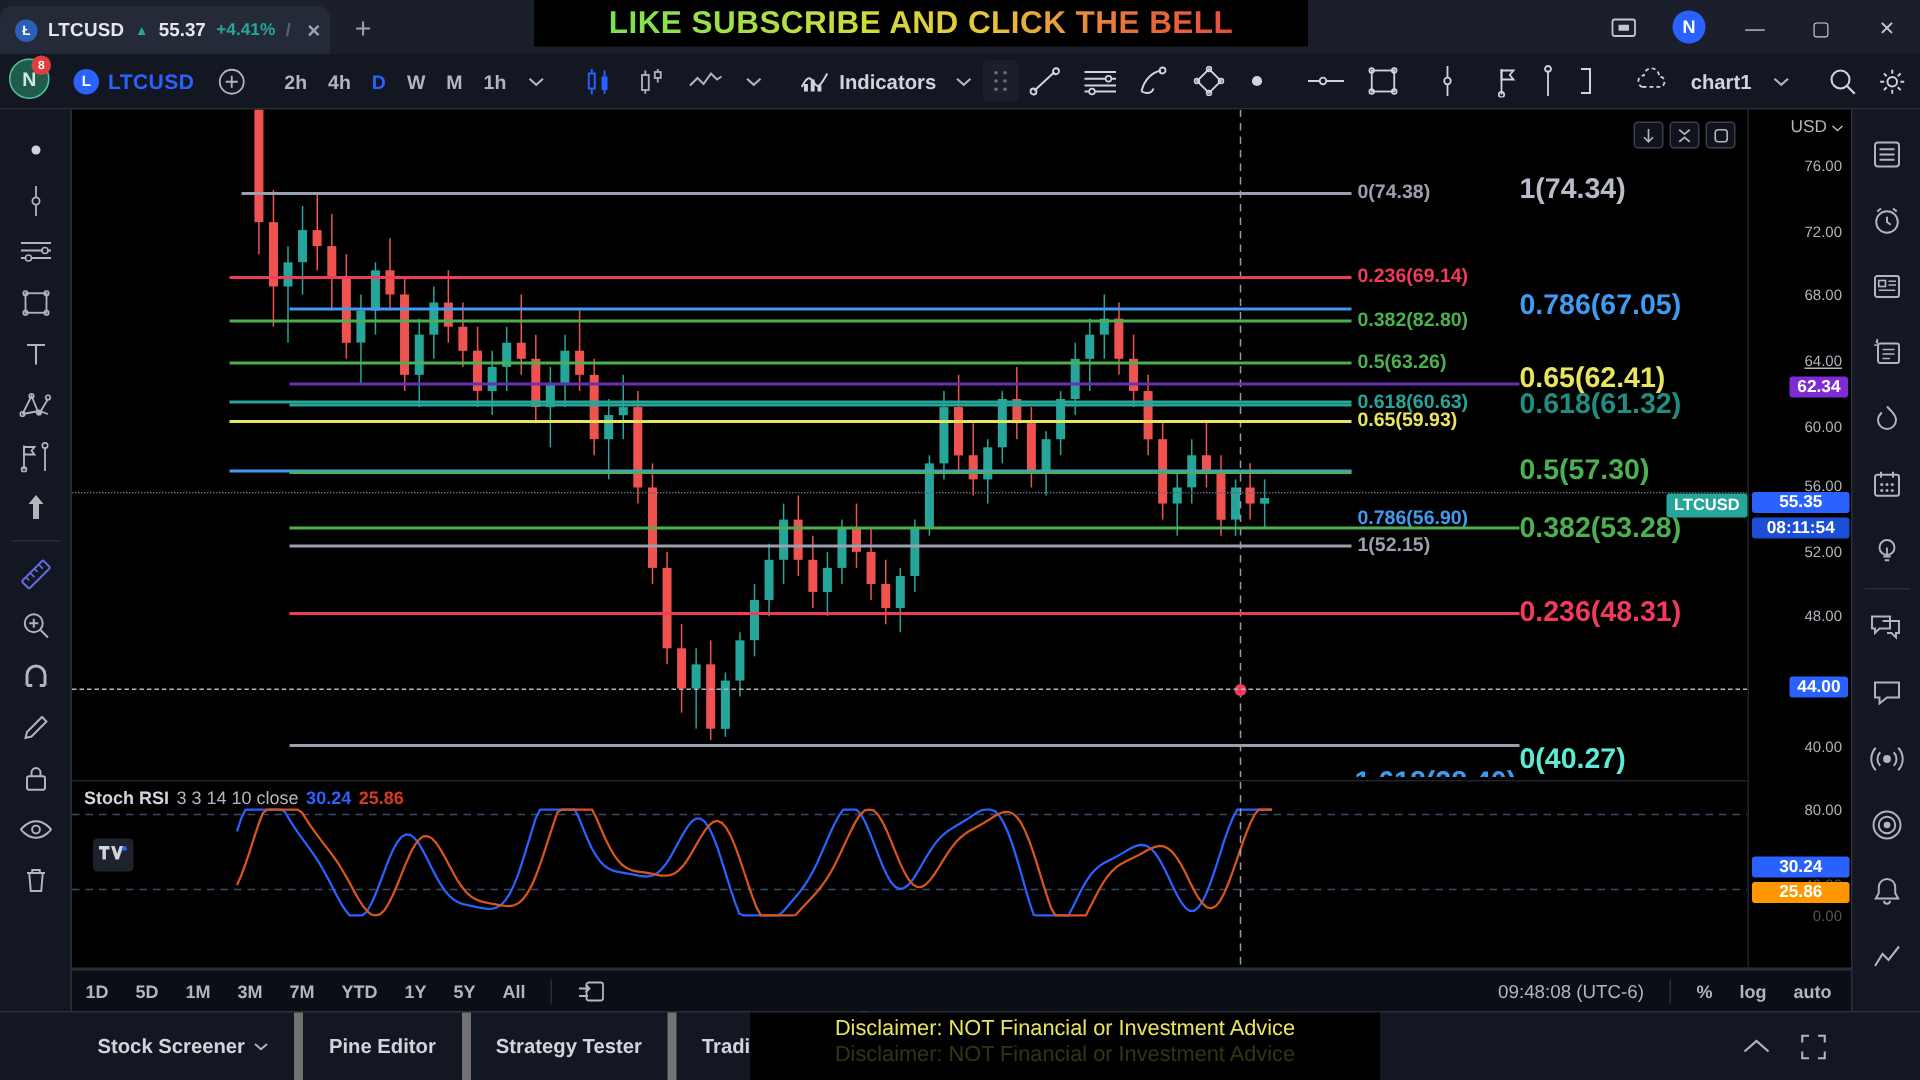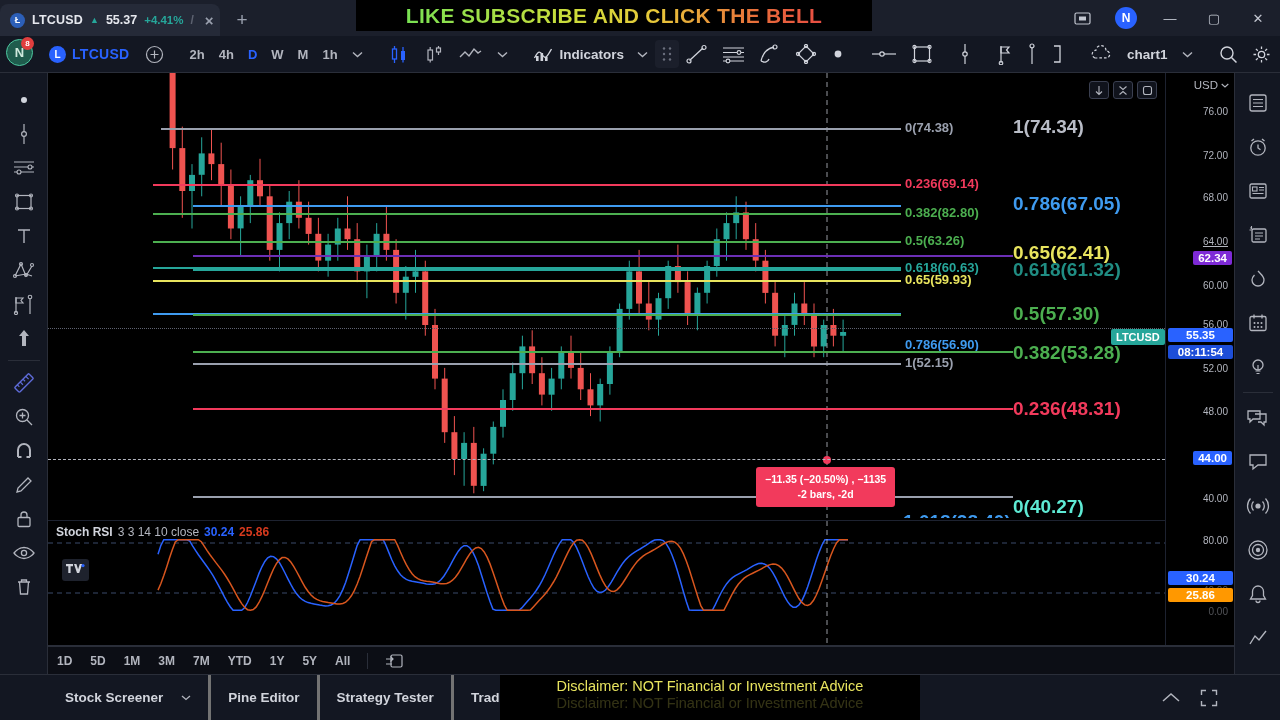--- a/index.html
+++ b/index.html
@@ -102,22 +102,22 @@
   .bigfib{ position:absolute;font-size:19px;font-weight:bold;white-space:nowrap;}
   .dashline{position:absolute;border-top:1px dashed;height:0;}
   .dotline{position:absolute;border-top:1px dotted;height:0;}
   
   #measure{ position:absolute;background:#f23a5c;color:#fff;border-radius:3px;
      padding:5px 9px;font-size:10.5px;font-weight:bold;text-align:center;line-height:1.45;}
   
   #indlegend{ position:absolute;left:8px;top:4px;font-size:12px;font-weight:bold;display:flex;gap:5px;align-items:center;}
   #lowerbar{ position:absolute;left:0;top:674px;width:1280px;height:46px;background:#131722;
      border-top:1px solid #2a2e39;display:flex;align-items:center;}
-  .lbtab{ height:46px;display:flex;align-items:center;gap:18px;padding:0 17px;color:#d1d4dc;
-     font-size:13.5px;font-weight:bold;border-right:3px solid #737373;}
+  .lbtab{ height:46px;display:flex;align-items:center;gap:6px;padding:0 17px;color:#d1d4dc;
+     font-size:13.5px;font-weight:bold;border-right:6px solid #737373;}
   #disclaimer{ position:absolute;left:500px;top:675px;width:420px;height:45px;background:#000;
      display:flex;flex-direction:column;align-items:center;justify-content:flex-start;padding-top:3px;overflow:hidden;}
   .disc{ color:#e8e45e;font-size:14.5px;white-space:nowrap;}
   .disc.ghost{ opacity:.22; margin-top:1px;}
   #rangectl{ position:absolute;left:48px;top:646px;width:1186px;height:28px;
      display:flex;align-items:center;background:#0c0e15;border-top:1px solid #2a2e39;}
   .rc{ color:#b2b5be;font-size:12px;font-weight:bold;padding:0 9px;height:24px;display:flex;align-items:center;}
 </style>
 </head>
 <body>
@@ -741,24 +741,20 @@
 
     <div class="fline" style="left:145px;top:423px;width:820px;background:#9aa0ae;height:1.5px;"></div>
     <div class="bigfib" style="left:965px;top:423px;color:#5eead4;">0(40.27)</div>
 
     <div class="bigfib" style="left:855px;top:438px;color:#3f9bf0;">1.618(28.40)</div>
 
     <div class="dotline" style="left:0;top:255px;width:1117px;border-color:#5e6270;"></div>
 
     <div class="dashline" style="left:0;top:386px;width:1117px;border-color:#b2b5be;"></div>
 
-    <div id="measure" style="left:708px;top:394px;">
-      <div>−11.35 (−20.50%) , −1135</div>
-      <div>-2 bars, -2d</div>
-    </div>
 
     <div style="position:absolute;right:8px;top:8px;display:flex;gap:4px;">
       <div style="width:20px;height:18px;border:1px solid #3a3f50;border-radius:3px;display:flex;align-items:center;justify-content:center;background:#10131c;">
         <svg width="10" height="11" viewBox="0 0 10 11">
             <path d="M5 1v8M2 6.5l3 3 3-3" fill="none" stroke="#b2b5be" stroke-width="1.1"></path>
           </svg>
         </div>
       <div style="width:20px;height:18px;border:1px solid #3a3f50;border-radius:3px;display:flex;align-items:center;justify-content:center;background:#10131c;">
         <svg width="10" height="11" viewBox="0 0 10 11">
             <path d="M1.5 1.5L5 4.5 8.5 1.5M1.5 9.5L5 6.5 8.5 9.5" fill="none" stroke="#b2b5be" stroke-width="1.1"></path>
@@ -861,20 +857,27 @@
   <div class="rc">1Y</div>
   <div class="rc">5Y</div>
   <div class="rc">All</div>
   <div style="width:1px;height:16px;background:#2a2e39;margin:0 8px;"></div>
   <div class="rc">
     <svg width="18" height="16" viewBox="0 0 18 16">
         <rect x="6" y="2" width="11" height="12" rx="1.5" fill="none" stroke="#b2b5be" stroke-width="1.2"></rect>
         <path d="M1 6h7M5.5 3.5L8 6l-2.5 2.5M1 11h6" stroke="#b2b5be" stroke-width="1.2" fill="none"></path>
       </svg>
   </div>
+  <div style="margin-left:auto;display:flex;align-items:center;">
+    <div class="rc" style="font-weight:normal;font-size:12.5px;">09:48:08 (UTC-6)</div>
+    <div style="width:1px;height:16px;background:#2a2e39;margin:0 8px;"></div>
+    <div class="rc">%</div>
+    <div class="rc">log</div>
+    <div class="rc" style="margin-right:4px;">auto</div>
+  </div>
 </div>
 
 <div id="lowerbar">
   <div style="width:48px;height:46px;"></div>
   <div class="lbtab">
     <span>Stock Screener</span>
     <svg width="10" height="6" viewBox="0 0 10 6">
         <path d="M1 1l4 3.5L9 1" fill="none" stroke="#b2b5be" stroke-width="1.3"></path>
       </svg>
   </div>

